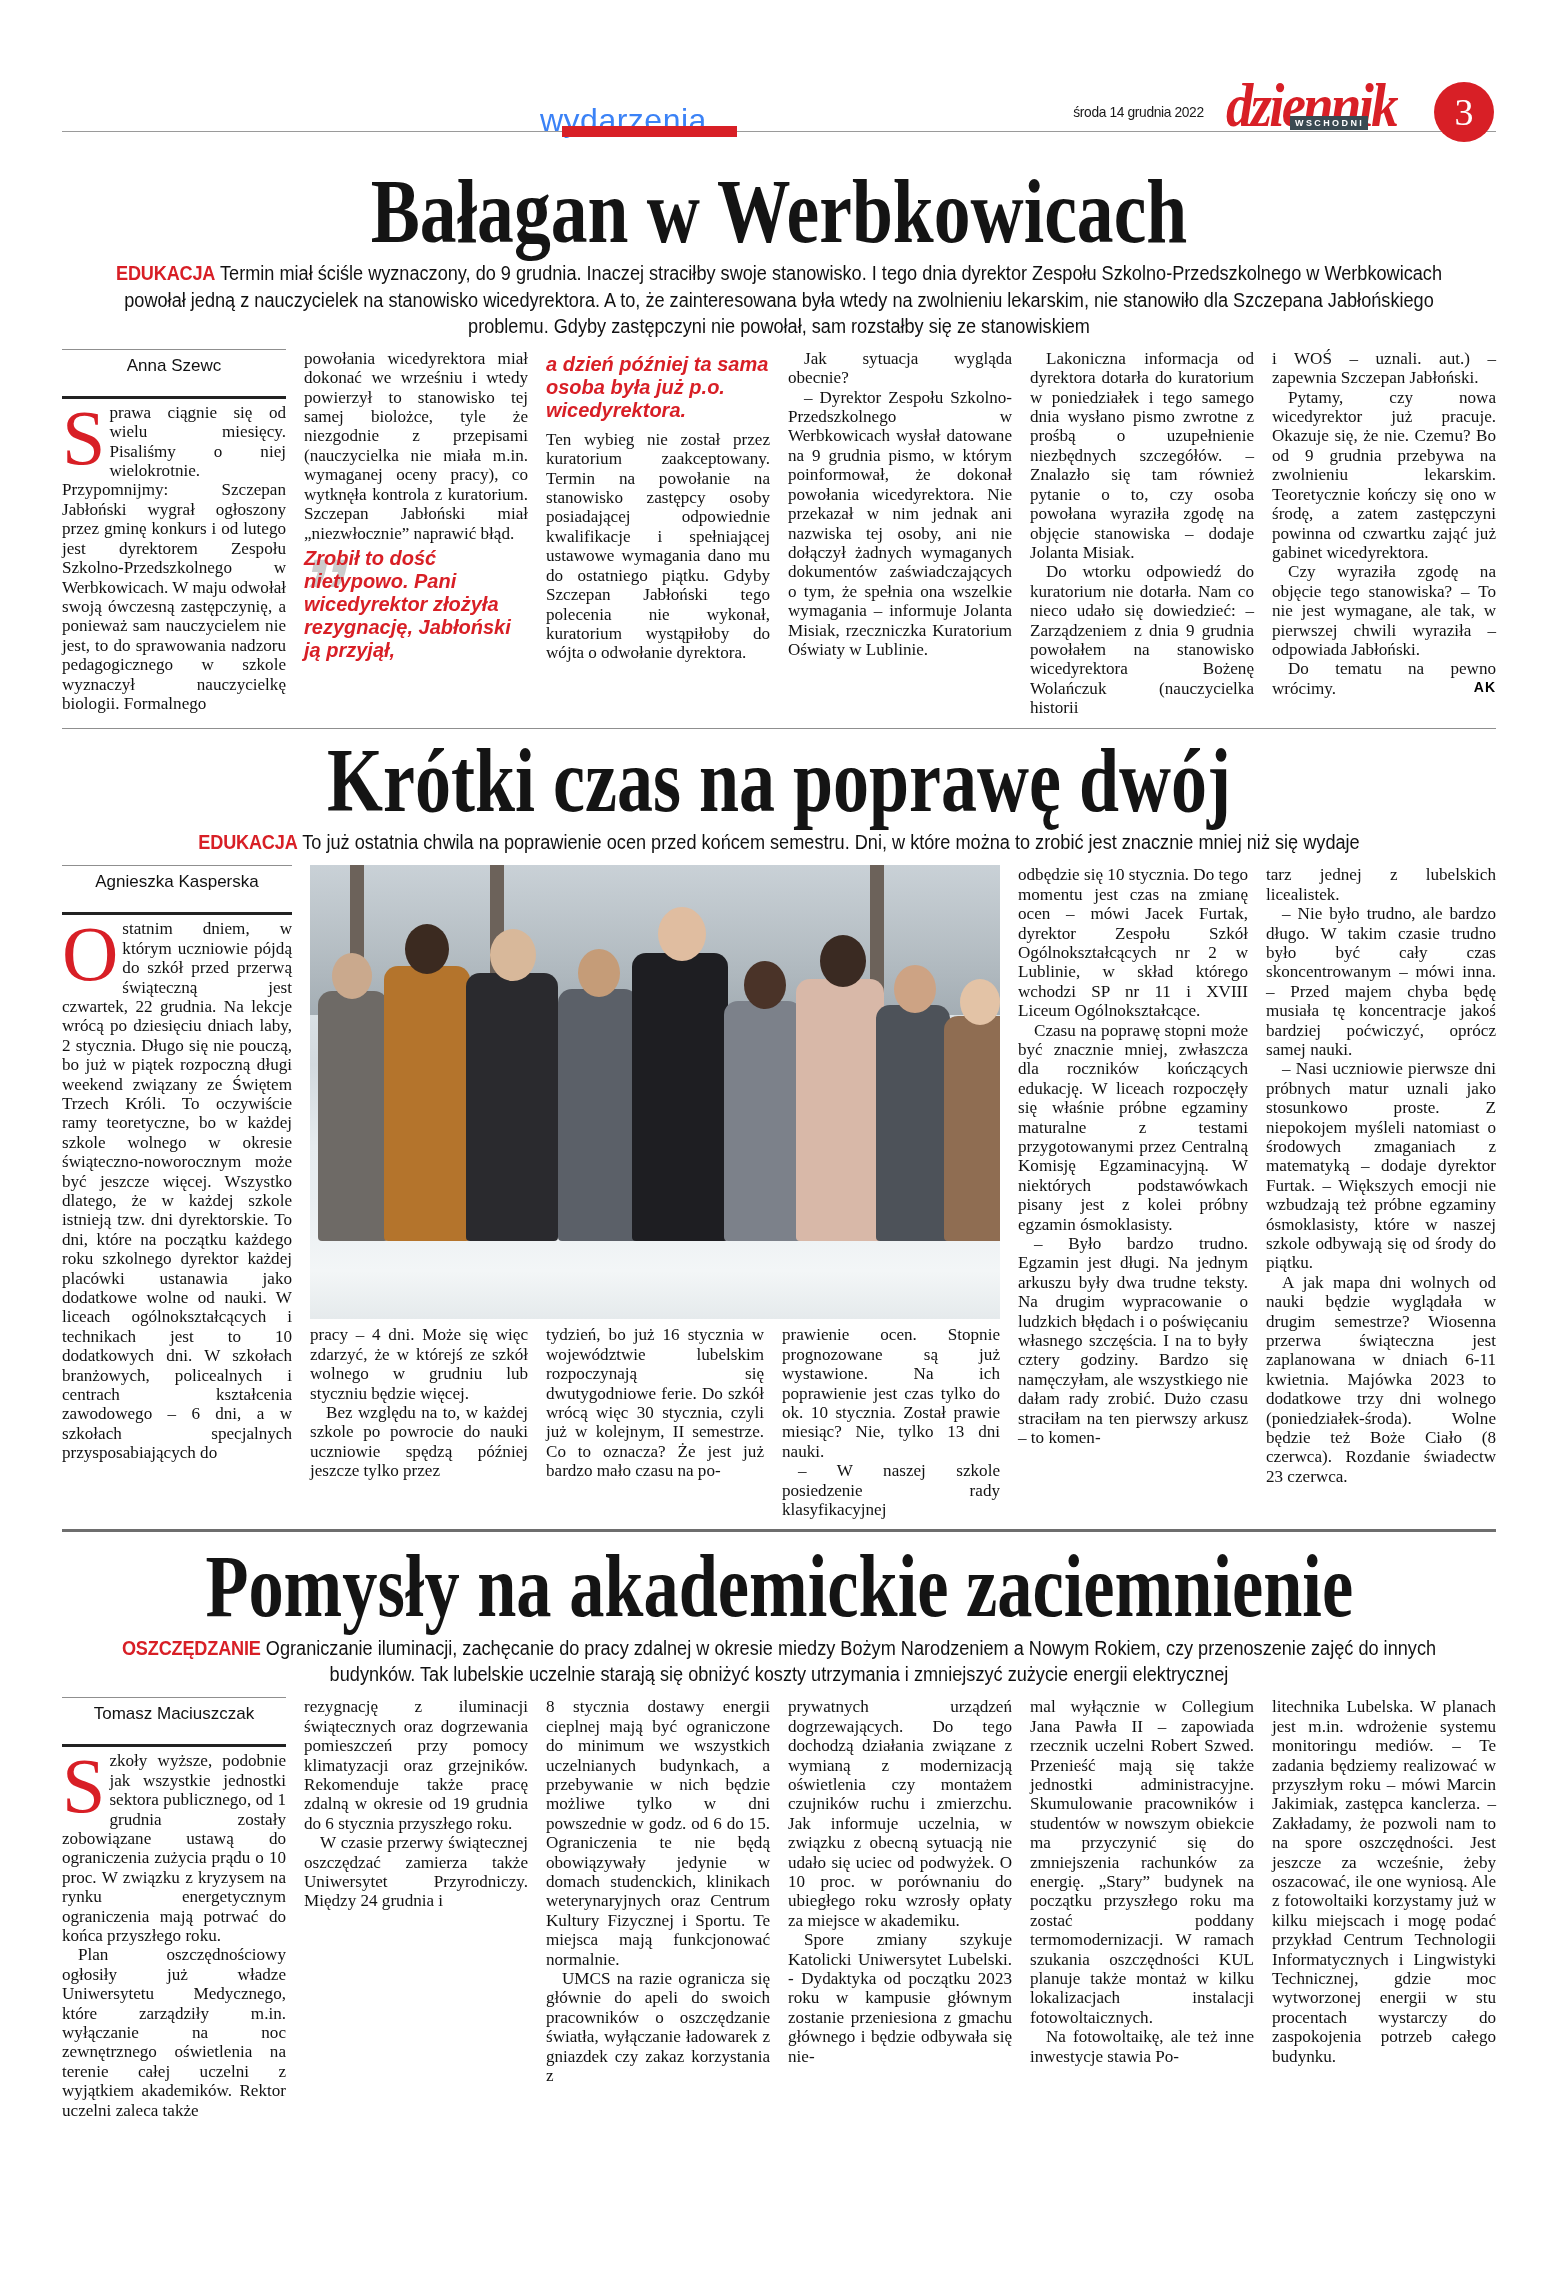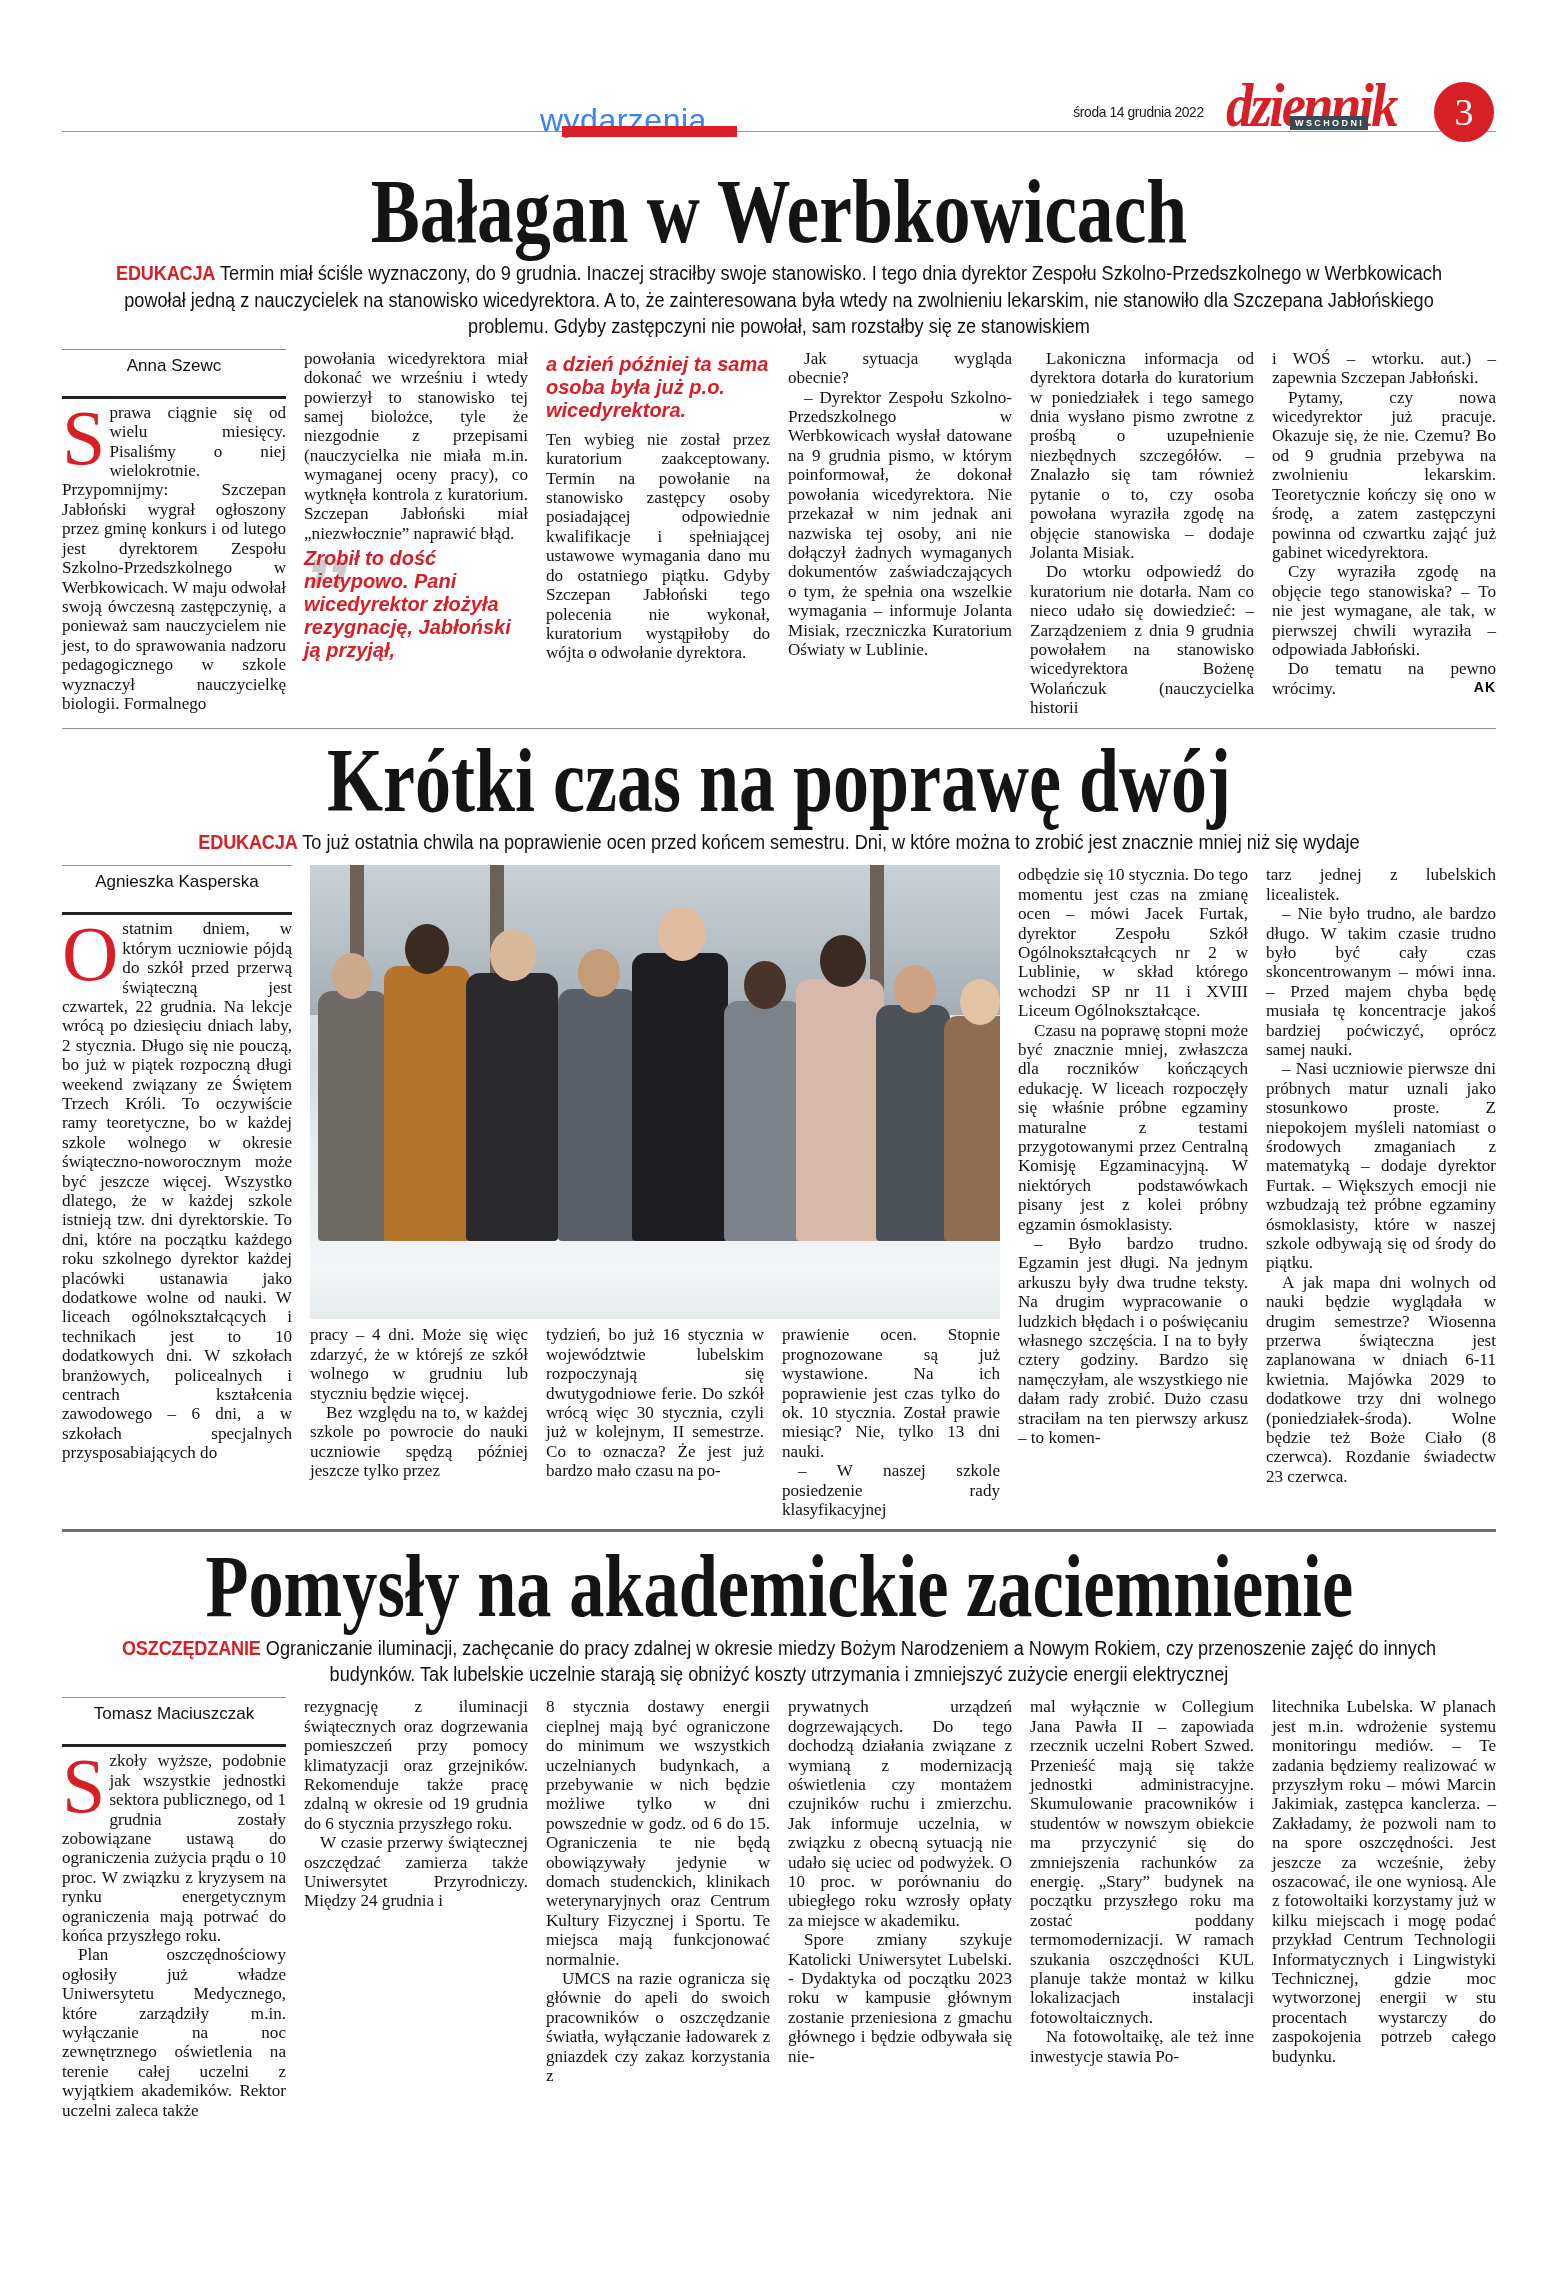--- a/index.html
+++ b/index.html
@@ -307,21 +307,21 @@
           <p class="tx ind">Jak sytuacja wygląda obecnie?</p>
           <p class="tx ind">– Dyrektor Zespołu Szkolno-Przedszkolnego w Werbkowicach wysłał datowane na 9 grudnia pismo, w którym poinformował, że dokonał powołania wicedyrektora. Nie przekazał w nim jednak ani nazwiska tej osoby, ani nie dołączył żadnych wymaganych dokumentów zaświadczających o tym, że spełnia ona wszelkie wymagania – informuje Jolanta Misiak, rzeczniczka Kuratorium Oświaty w Lublinie.</p>
         </div>
 
         <div class="col">
           <p class="tx ind">Lakoniczna informacja od dyrektora dotarła do kuratorium w poniedziałek i tego samego dnia wysłano pismo zwrotne z prośbą o uzupełnienie niezbędnych szczegółów. – Znalazło się tam również pytanie o to, czy osoba powołana wyraziła zgodę na objęcie stanowiska – dodaje Jolanta Misiak.</p>
           <p class="tx ind">Do wtorku odpowiedź do kuratorium nie dotarła. Nam co nieco udało się dowiedzieć: – Zarządzeniem z dnia 9 grudnia powołałem na stanowisko wicedyrektora Bożenę Wolańczuk (nauczycielka historii</p>
         </div>
 
         <div class="col">
-          <p class="tx">i WOŚ – wtorku. aut.) – zapewnia Szczepan Jabłoński.</p>
+          <p class="tx">i WOŚ – uznali. aut.) – zapewnia Szczepan Jabłoński.</p>
           <p class="tx ind">Pytamy, czy nowa wicedyrektor już pracuje. Okazuje się, że nie. Czemu? Bo od 9 grudnia przebywa na zwolnieniu lekarskim. Teoretycznie kończy się ono w środę, a zatem zastępczyni powinna od czwartku zająć już gabinet wicedyrektora.</p>
           <p class="tx ind">Czy wyraziła zgodę na objęcie tego stanowiska? – To nie jest wymagane, ale tak, w pierwszej chwili wyraziła – odpowiada Jabłoński.</p>
           <p class="tx ind">Do tematu na pewno wrócimy.</p>
           <div class="signoff">AK</div>
         </div>
 
       </div>
     </div>
 
     <div class="sec-gap"></div>
@@ -398,21 +398,21 @@
         <div class="col">
           <p class="tx">odbędzie się 10 stycznia. Do tego momentu jest czas na zmianę ocen – mówi Jacek Furtak, dyrektor Zespołu Szkół Ogólnokształcących nr 2 w Lublinie, w skład którego wchodzi SP nr 11 i XVIII Liceum Ogólnokształcące.</p>
           <p class="tx ind">Czasu na poprawę stopni może być znacznie mniej, zwłaszcza dla roczników kończących edukację. W liceach rozpoczęły się właśnie próbne egzaminy maturalne z testami przygotowanymi przez Centralną Komisję Egzaminacyjną. W niektórych podstawówkach pisany jest z kolei próbny egzamin ósmoklasisty.</p>
           <p class="tx ind">– Było bardzo trudno. Egzamin jest długi. Na jednym arkuszu były dwa trudne teksty. Na drugim wypracowanie o ludzkich błędach i o poświęcaniu własnego szczęścia. I na to były cztery godziny. Bardzo się namęczyłam, ale wszystkiego nie dałam rady zrobić. Dużo czasu straciłam na ten pierwszy arkusz – to komen-</p>
         </div>
 
         <div class="col">
           <p class="tx">tarz jednej z lubelskich licealistek.</p>
           <p class="tx ind">– Nie było trudno, ale bardzo długo. W takim czasie trudno było być cały czas skoncentrowanym – mówi inna. – Przed majem chyba będę musiała tę koncentracje jakoś bardziej poćwiczyć, oprócz samej nauki.</p>
           <p class="tx ind">– Nasi uczniowie pierwsze dni próbnych matur uznali jako stosunkowo proste. Z niepokojem myśleli natomiast o środowych zmaganiach z matematyką – dodaje dyrektor Furtak. – Większych emocji nie wzbudzają też próbne egzaminy ósmoklasisty, które w naszej szkole odbywają się od środy do piątku.</p>
-          <p class="tx ind">A jak mapa dni wolnych od nauki będzie wyglądała w drugim semestrze? Wiosenna przerwa świąteczna jest zaplanowana w dniach 6-11 kwietnia. Majówka 2029 to dodatkowe trzy dni wolnego (poniedziałek-środa). Wolne będzie też Boże Ciało (8 czerwca). Rozdanie świadectw 23 czerwca.</p>
+          <p class="tx ind">A jak mapa dni wolnych od nauki będzie wyglądała w drugim semestrze? Wiosenna przerwa świąteczna jest zaplanowana w dniach 6-11 kwietnia. Majówka 2023 to dodatkowe trzy dni wolnego (poniedziałek-środa). Wolne będzie też Boże Ciało (8 czerwca). Rozdanie świadectw 23 czerwca.</p>
         </div>
 
       </div>
     </div>
 
     <div class="sec-gap"></div>
     <div class="hr-thick"></div>
 
     <div>
       <div class="big-head head-3">Pomysły na akademickie zaciemnienie</div>

